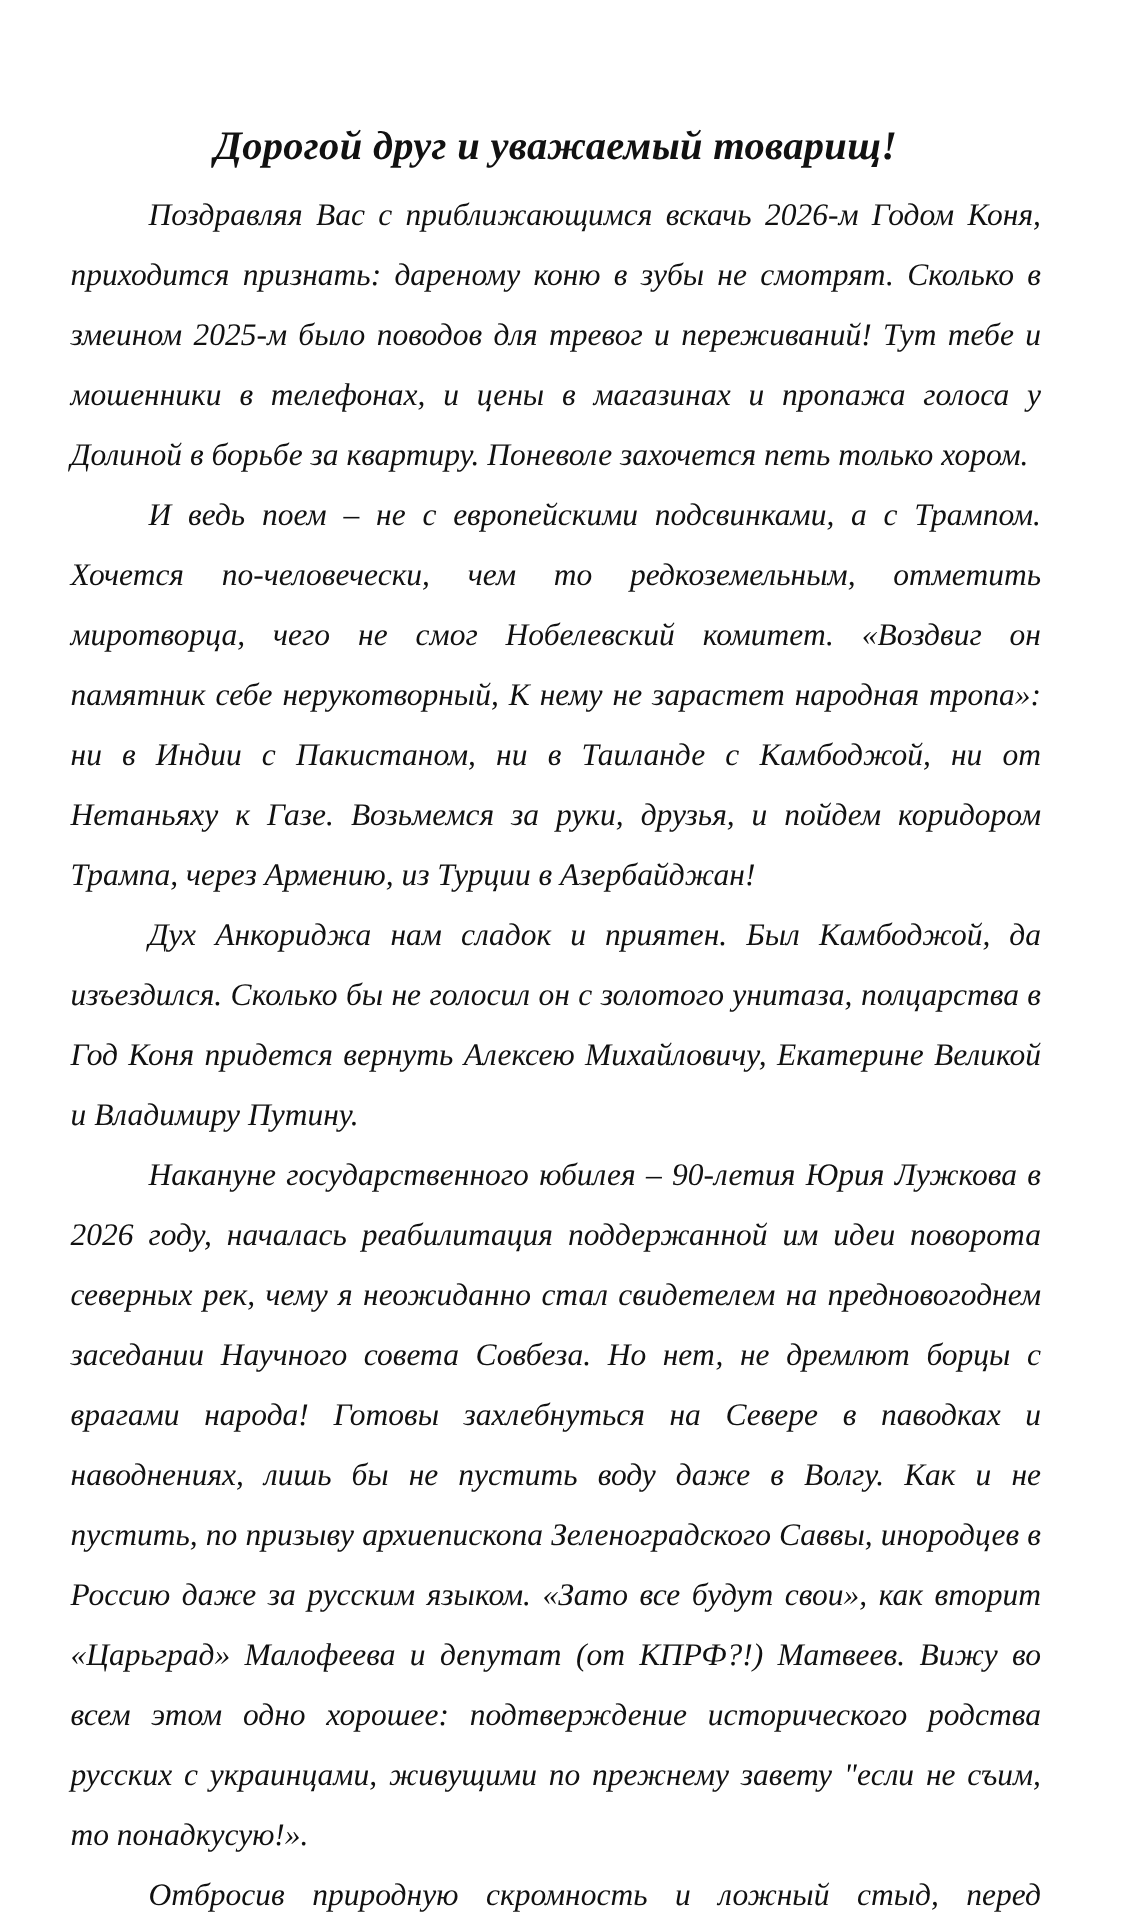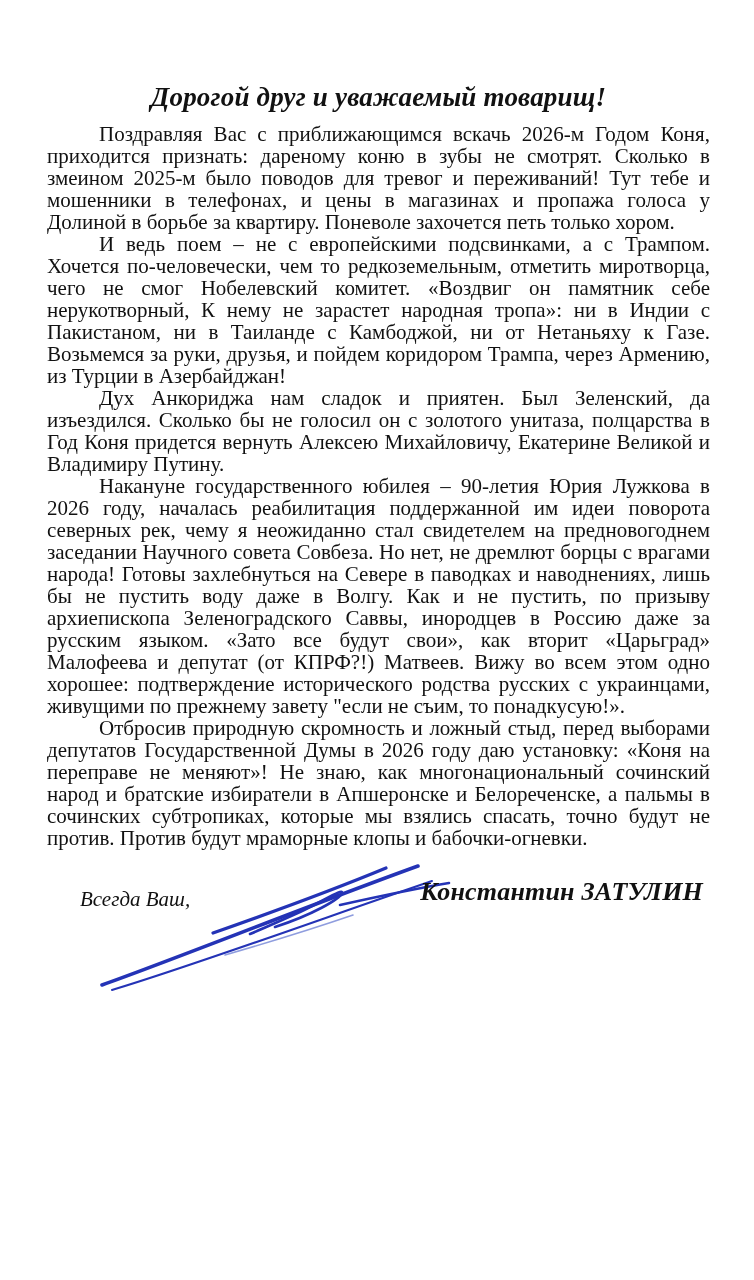--- a/index.html
+++ b/index.html
@@ -13,33 +13,34 @@
     overflow: hidden;
     font-family: "Liberation Serif", "DejaVu Serif", serif;
     color: #111111;
   }
   .page {
     position: relative;
     width: 754px;
     height: 1280px;
     background: #ffffff;
     box-sizing: border-box;
-    padding: 82px 44px 0 47px;
+    padding: 82px 60px 0 47px;
   }
   .letter-title {
     font-size: 27px;
     font-weight: bold;
     font-style: italic;
     text-align: center;
     margin: 0 0 10px 0;
     letter-spacing: 0.2px;
   }
   .para {
     font-size: 21px;
-    line-height: 22px;
+    font-style: italic;
+    line-height: 40px;
     text-align: justify;
     text-indent: 52px;
     margin: 0;
   }
   .signature-row {
     position: relative;
     height: 200px;
     margin-top: 8px;
   }
   .closing-text {
@@ -70,21 +71,21 @@
 </style>
 </head>
 <body>
 
 <div class="page">
 
   <h1 class="letter-title">Дорогой друг и уважаемый товарищ!</h1>
 
   <p class="para">Поздравляя Вас с приближающимся вскачь 2026-м Годом Коня, приходится признать: дареному коню в зубы не смотрят. Сколько в змеином 2025-м было поводов для тревог и переживаний! Тут тебе и мошенники в телефонах, и цены в магазинах и пропажа голоса у Долиной в борьбе за квартиру. Поневоле захочется петь только хором.</p>
   <p class="para">И ведь поем – не с европейскими подсвинками, а с Трампом. Хочется по-человечески, чем то редкоземельным, отметить миротворца, чего не смог Нобелевский комитет. «Воздвиг он памятник себе нерукотворный, К нему не зарастет народная тропа»: ни в Индии с Пакистаном, ни в Таиланде с Камбоджой, ни от Нетаньяху к Газе. Возьмемся за руки, друзья, и пойдем коридором Трампа, через Армению, из Турции в Азербайджан!</p>
-  <p class="para">Дух Анкориджа нам сладок и приятен. Был Зеленский, да изъездился. Сколько бы не голосил он с золотого унитаза, полцарства в Год Коня придется вернуть Алексею Михайловичу, Екатерине Великой и Владимиру Путину.</p>
+  <p class="para">Дух Анкориджа нам сладок и приятен. Был Камбоджой, да изъездился. Сколько бы не голосил он с золотого унитаза, полцарства в Год Коня придется вернуть Алексею Михайловичу, Екатерине Великой и Владимиру Путину.</p>
   <p class="para">Накануне государственного юбилея – 90-летия Юрия Лужкова в 2026 году, началась реабилитация поддержанной им идеи поворота северных рек, чему я неожиданно стал свидетелем на предновогоднем заседании Научного совета Совбеза. Но нет, не дремлют борцы с врагами народа! Готовы захлебнуться на Севере в паводках и наводнениях, лишь бы не пустить воду даже в Волгу. Как и не пустить, по призыву архиепископа Зеленоградского Саввы, инородцев в Россию даже за русским языком. «Зато все будут свои», как вторит «Царьград» Малофеева и депутат (от КПРФ?!) Матвеев. Вижу во всем этом одно хорошее: подтверждение исторического родства русских с украинцами, живущими по прежнему завету "если не съим, то понадкусую!».</p>
   <p class="para">Отбросив природную скромность и ложный стыд, перед выборами депутатов Государственной Думы в 2026 году даю установку: «Коня на переправе не меняют»! Не знаю, как многонациональный сочинский народ и братские избиратели в Апшеронске и Белореченске, а пальмы в сочинских субтропиках, которые мы взялись спасать, точно будут не против. Против будут мраморные клопы и бабочки-огневки.</p>
 
   <div class="signature-row">
 
     <span class="closing-text">Всегда Ваш,</span>
 
     <svg class="sig-svg" width="380" height="140" viewBox="0 0 380 140" fill="none" xmlns="http://www.w3.org/2000/svg">
 
       <path d="M 12 128 C 80 104 220 48 328 9" stroke="#2433b6" stroke-width="3.6" stroke-linecap="round"></path>

